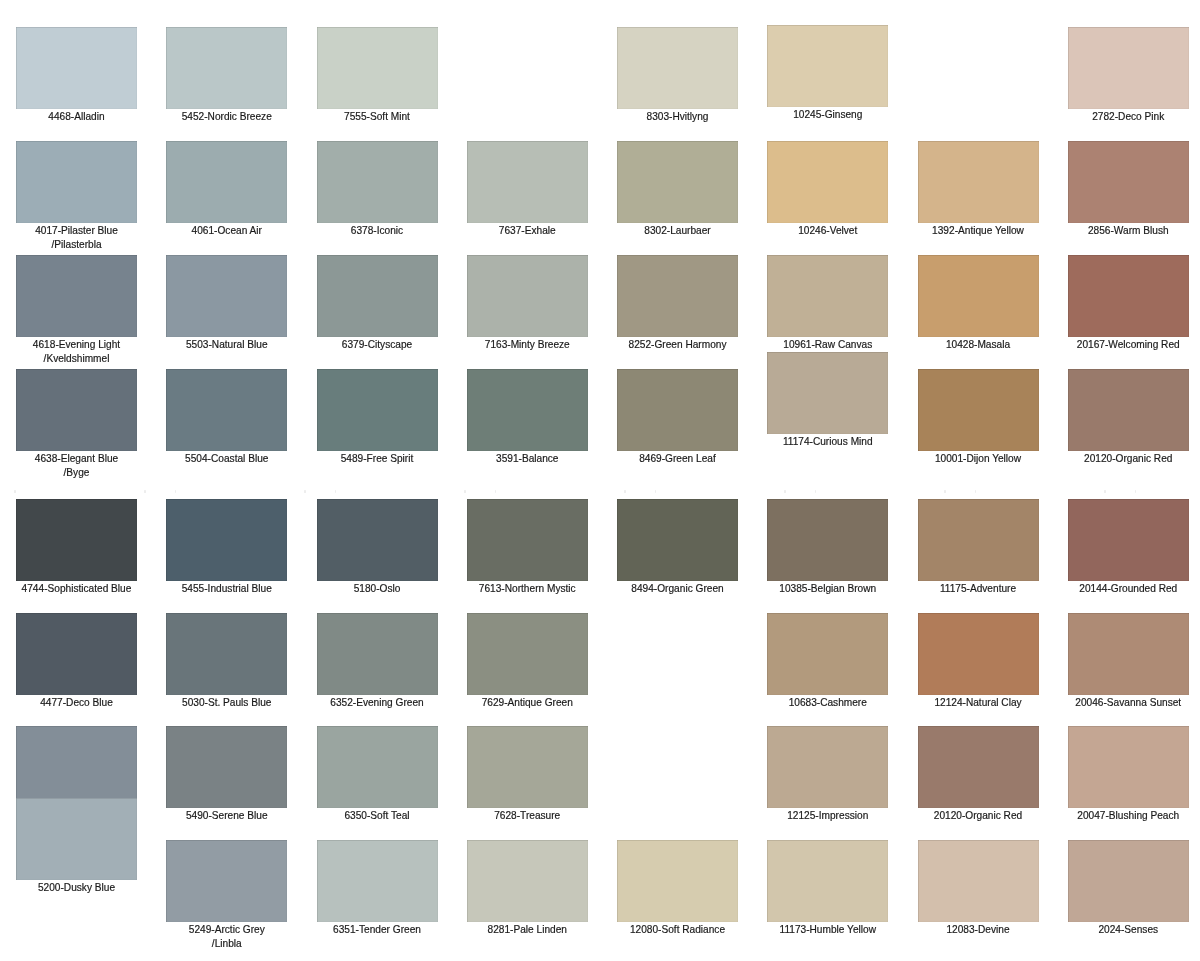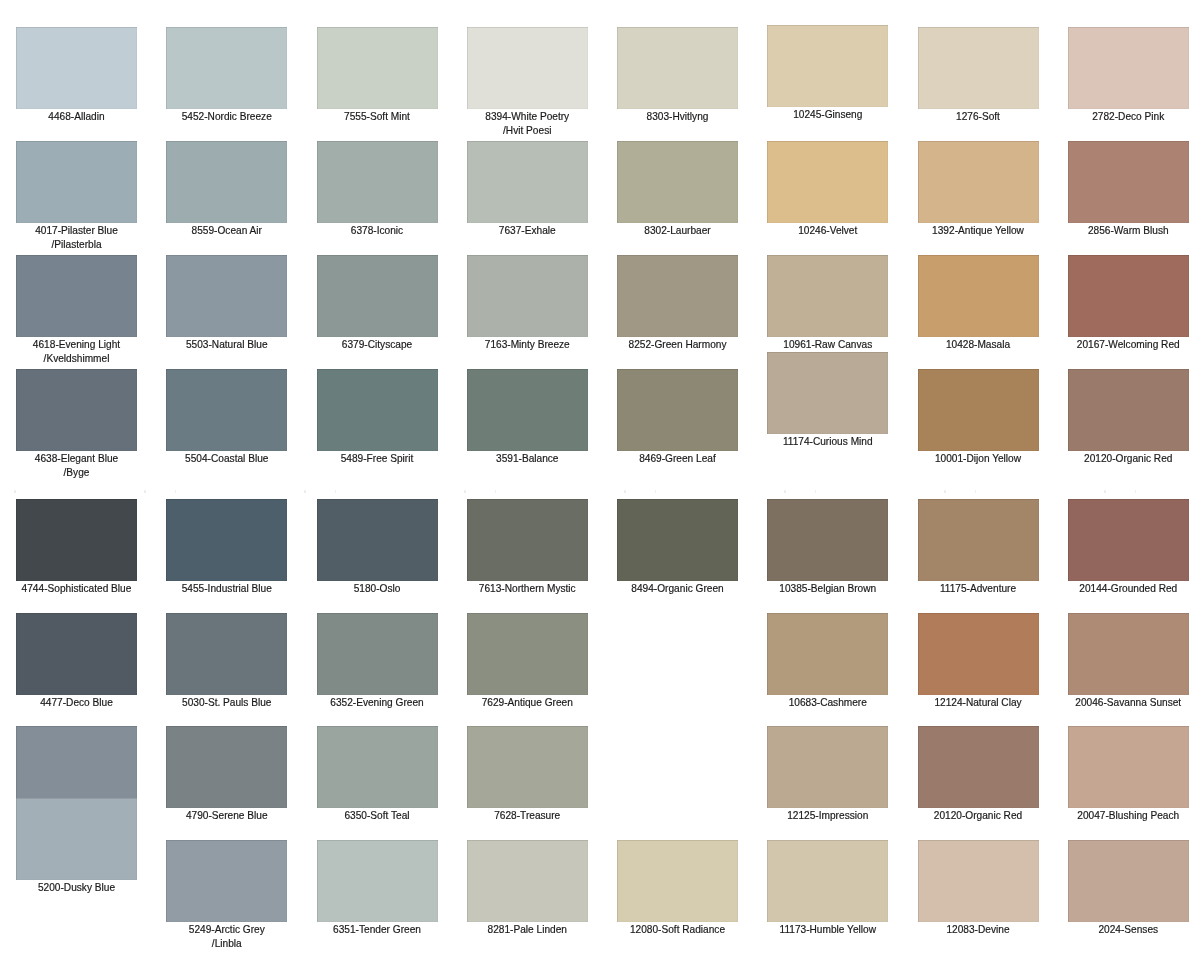--- a/index.html
+++ b/index.html
@@ -40,62 +40,49 @@
     <div class="swatch-caption">
       <div class="swatch-label">5452-Nordic Breeze</div>
     </div>
   </div>
   <div class="swatch-cell" style="left:316.5px;top:27.0px">
     <div class="swatch-chip" style="background-color:#c9d1c7"></div>
     <div class="swatch-caption">
       <div class="swatch-label">7555-Soft Mint</div>
     </div>
   </div>
-  <div class="swatch-cell" style="left:466.75px;top:27.0px">
-    <div class="swatch-chip" style="background-color:#e0e0d9"></div>
-    <div class="swatch-caption">
-      <div class="swatch-label">8394-White Poetry</div>
-      <div class="swatch-label2">/Hvit Poesi</div>
-    </div>
-  </div>
   <div class="swatch-cell" style="left:617.0px;top:27.0px">
     <div class="swatch-chip" style="background-color:#d6d3c2"></div>
     <div class="swatch-caption">
       <div class="swatch-label">8303-Hvitlyng</div>
     </div>
   </div>
   <div class="swatch-cell" style="left:767.25px;top:25px">
     <div class="swatch-chip" style="background-color:#dccdae"></div>
     <div class="swatch-caption">
       <div class="swatch-label">10245-Ginseng</div>
     </div>
   </div>
-  <div class="swatch-cell" style="left:917.5px;top:27.0px">
-    <div class="swatch-chip" style="background-color:#ddd2bd"></div>
-    <div class="swatch-caption">
-      <div class="swatch-label">1276-Soft</div>
-    </div>
-  </div>
   <div class="swatch-cell" style="left:1067.75px;top:27.0px">
     <div class="swatch-chip" style="background-color:#dbc5b8"></div>
     <div class="swatch-caption">
       <div class="swatch-label">2782-Deco Pink</div>
     </div>
   </div>
   <div class="swatch-cell" style="left:16.0px;top:141.2px">
     <div class="swatch-chip" style="background-color:#9cadb6"></div>
     <div class="swatch-caption">
       <div class="swatch-label">4017-Pilaster Blue</div>
       <div class="swatch-label2">/Pilasterbla</div>
     </div>
   </div>
   <div class="swatch-cell" style="left:166.25px;top:141.2px">
     <div class="swatch-chip" style="background-color:#9cacaf"></div>
     <div class="swatch-caption">
-      <div class="swatch-label">8559-Ocean Air</div>
+      <div class="swatch-label">4061-Ocean Air</div>
     </div>
   </div>
   <div class="swatch-cell" style="left:316.5px;top:141.2px">
     <div class="swatch-chip" style="background-color:#a2aeaa"></div>
     <div class="swatch-caption">
       <div class="swatch-label">6378-Iconic</div>
     </div>
   </div>
   <div class="swatch-cell" style="left:466.75px;top:141.2px">
     <div class="swatch-chip" style="background-color:#b7beb5"></div>
@@ -318,21 +305,21 @@
   <div class="swatch-cell" style="left:16.0px;top:726.3px">
     <div class="swatch-chip" style="background-color:#838e98"></div>
     <div class="swatch-caption">
       <div class="swatch-label">5044-Icy Blue</div>
       <div class="swatch-label2">/Blais</div>
     </div>
   </div>
   <div class="swatch-cell" style="left:166.25px;top:726.3px">
     <div class="swatch-chip" style="background-color:#7a8285"></div>
     <div class="swatch-caption">
-      <div class="swatch-label">4790-Serene Blue</div>
+      <div class="swatch-label">5490-Serene Blue</div>
     </div>
   </div>
   <div class="swatch-cell" style="left:316.5px;top:726.3px">
     <div class="swatch-chip" style="background-color:#9aa5a0"></div>
     <div class="swatch-caption">
       <div class="swatch-label">6350-Soft Teal</div>
     </div>
   </div>
   <div class="swatch-cell" style="left:466.75px;top:726.3px">
     <div class="swatch-chip" style="background-color:#a5a798"></div>

